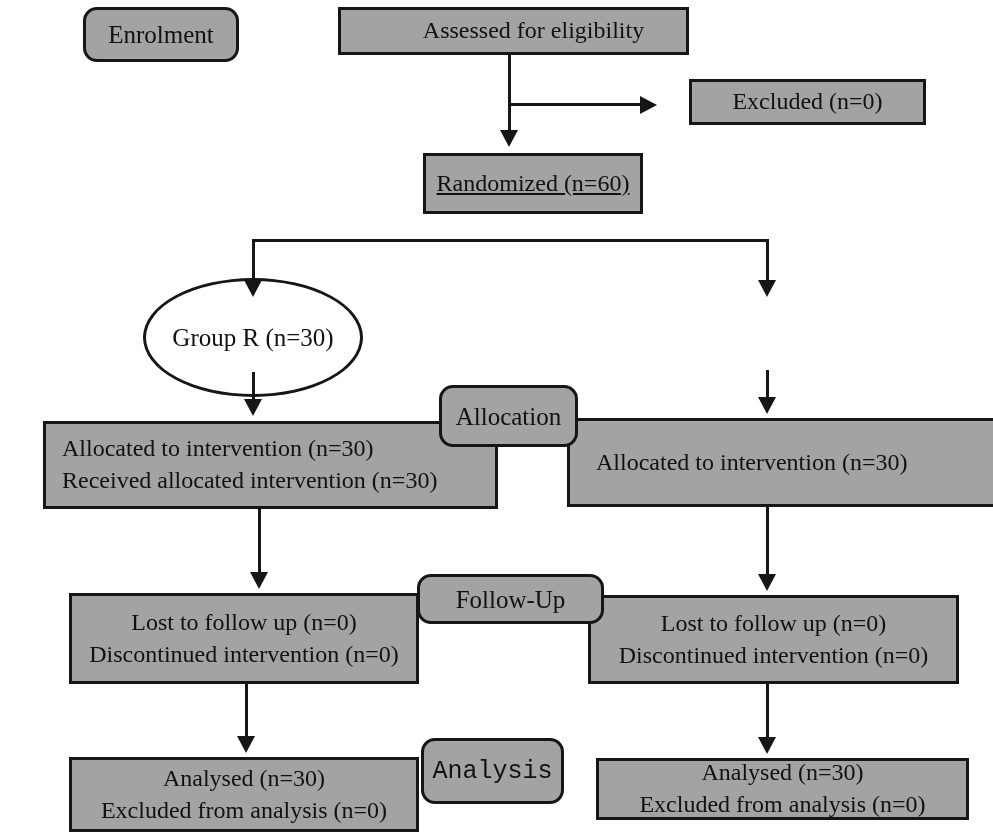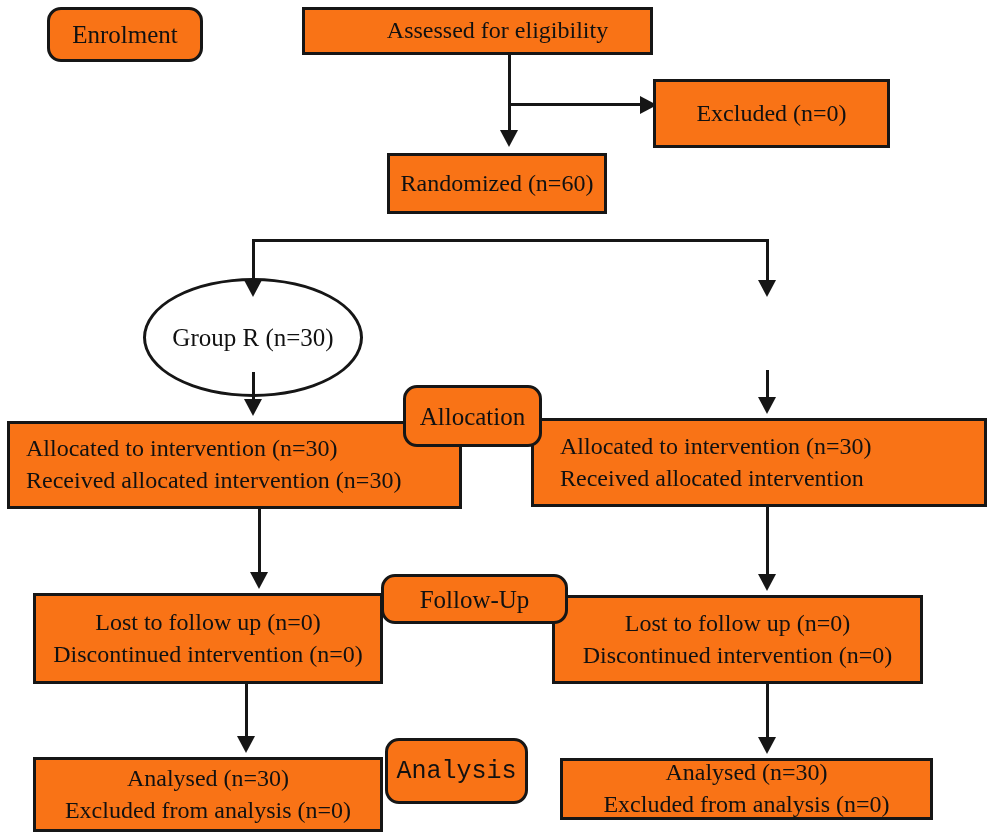--- a/index.html
+++ b/index.html
@@ -1,23 +1,23 @@
 <!DOCTYPE html>
 <html><head>
 <meta charset="utf-8">
 <style>
   html,body{margin:0;padding:0;background:#fff;}
   #canvas{
     position:relative;width:993px;height:839px;background:#fff;
     font-family:"Liberation Serif","DejaVu Serif",serif;color:#111;overflow:hidden;
   }
   .box{
-    position:absolute;box-sizing:border-box;border:3px solid #161616;background:#f97316;
+    position:absolute;box-sizing:border-box;border:3px solid #161616;background:#a3a3a3;
     display:flex;flex-direction:column;align-items:center;justify-content:center;
-    font-size:24px;line-height:1.32;text-align:center;z-index:2;
+    font-size:24px;line-height:1.32;text-align:center;z-index:2;margin-left:36px;
   }
   .rounded{border-radius:14px;z-index:6;font-size:25px;}
   .ellipse{
     position:absolute;box-sizing:border-box;border:3px solid #161616;border-radius:50%;
     background:transparent;display:flex;align-items:center;justify-content:center;
     font-size:25px;z-index:3;text-align:center;
   }
   .align-left{align-items:flex-start;text-align:left;}
   .vline{position:absolute;width:3px;background:#161616;z-index:1;}
   .hline{position:absolute;height:3px;background:#161616;z-index:1;}
@@ -70,41 +70,40 @@
   <div class="head-down" style="left:758px;top:737px;"></div>
 
   <div class="box rounded" style="left:47px;top:7px;width:156px;height:55px;">
     <span>Enrolment</span>
   </div>
 
   <div class="box" style="left:302px;top:7px;width:351px;height:48px;padding-left:40px;">
     <span>Assessed for eligibility</span>
   </div>
 
-  <div class="box" style="left:653px;top:79px;width:237px;height:69px;">
+  <div class="box" style="left:653px;top:79px;width:237px;height:46px;">
     <span>Excluded (n=0)</span>
   </div>
 
-  <div class="box" style="left:387px;top:153px;width:220px;height:61px;">
+  <div class="box" style="left:387px;top:153px;width:220px;height:61px;text-decoration:underline;">
     <span>Randomized (n=60)</span>
   </div>
 
   <div class="ellipse" style="left:143px;top:278px;width:220px;height:119px;">
     <span>Group R (n=30)</span>
   </div>
 
 
   <div class="box align-left" style="left:7px;top:421px;width:455px;height:88px;padding-left:16px;">
     <div>Allocated to intervention (n=30)</div>
     <div>Received allocated intervention (n=30)</div>
   </div>
 
   <div class="box align-left" style="left:531px;top:418px;width:456px;height:89px;padding-left:26px;">
     <div>Allocated to intervention (n=30)</div>
-    <div>Received allocated intervention</div>
   </div>
 
   <div class="box rounded" style="left:403px;top:385px;width:139px;height:62px;">
     <span>Allocation</span>
   </div>
 
   <div class="box" style="left:33px;top:593px;width:350px;height:91px;">
     <div>Lost to follow up (n=0)</div>
     <div>Discontinued intervention (n=0)</div>
   </div>

